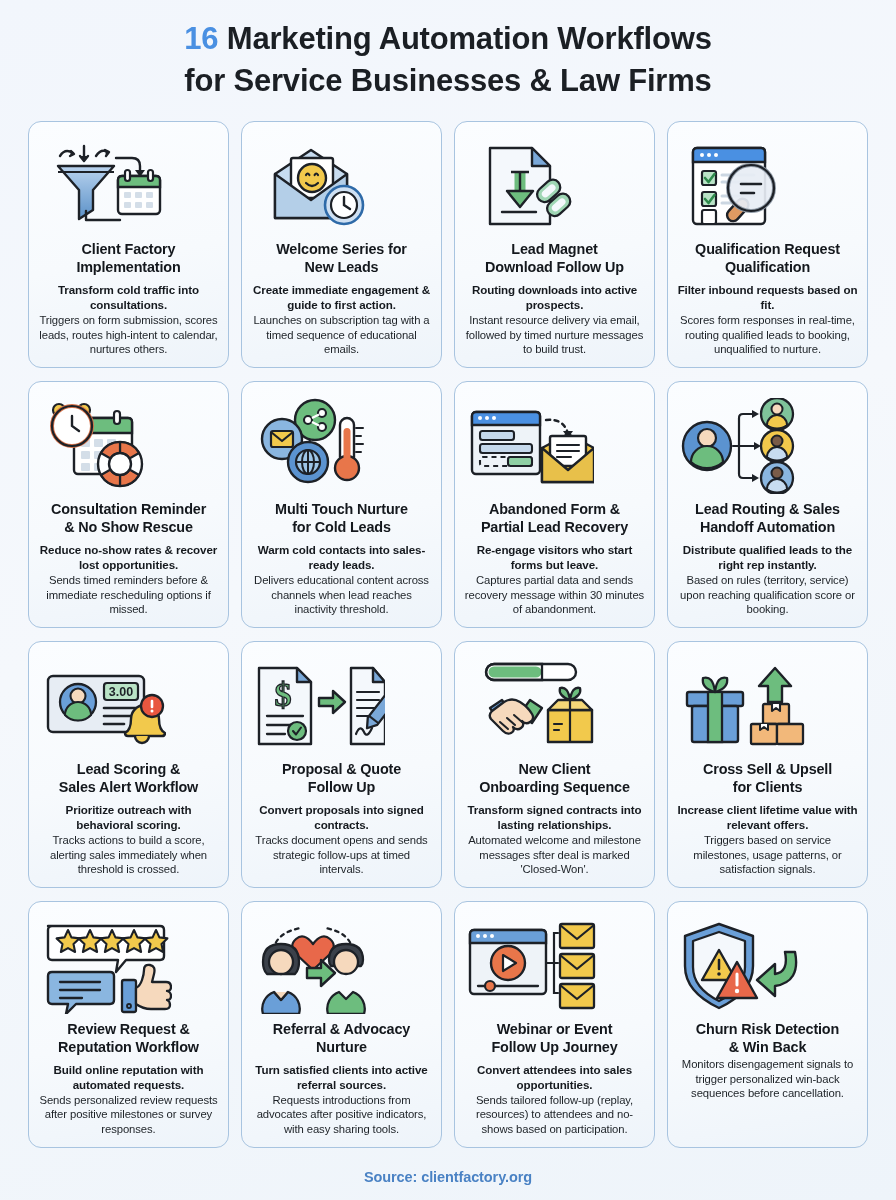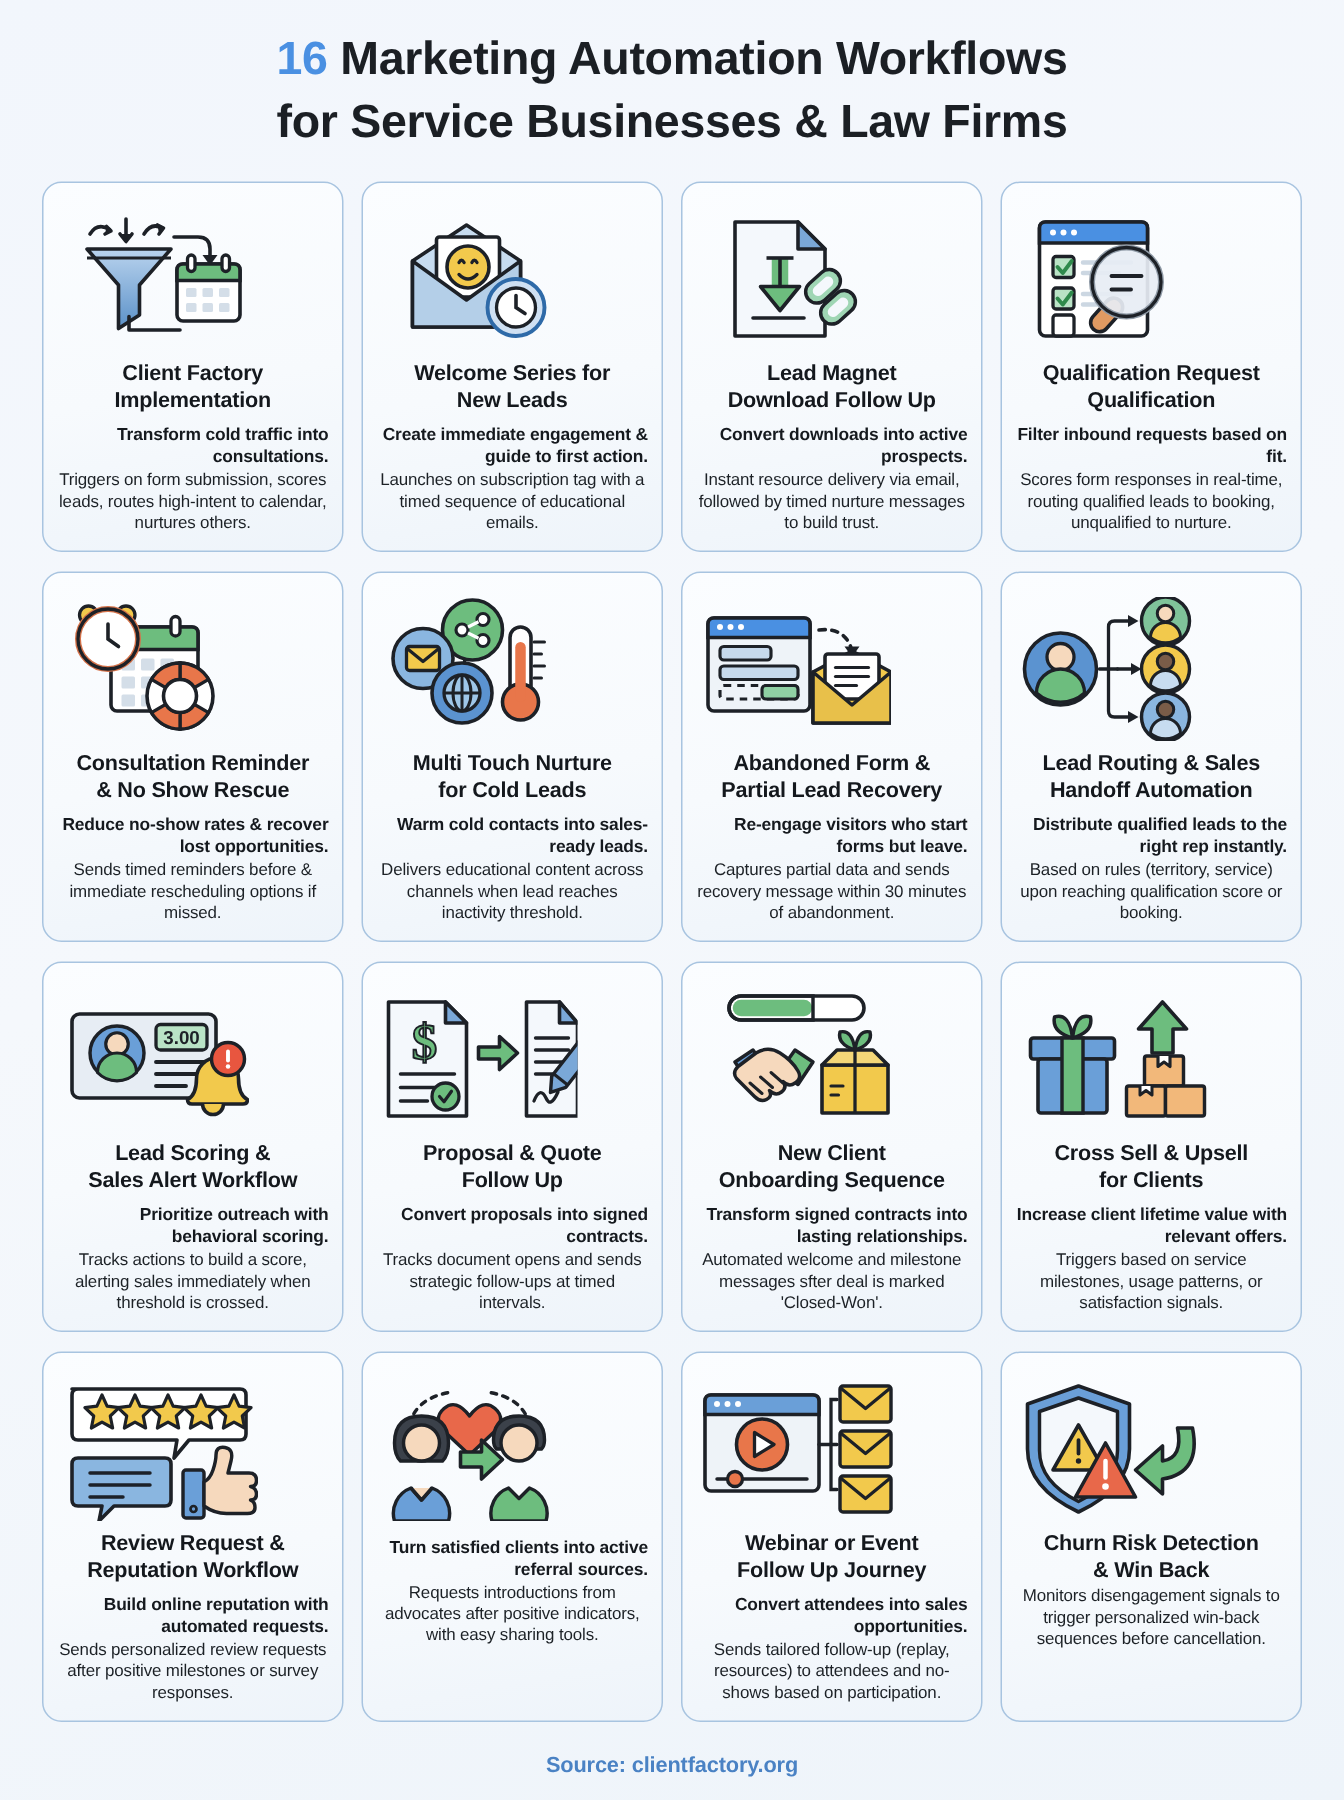--- a/index.html
+++ b/index.html
@@ -80,21 +80,21 @@
     text-align: center;
     line-height: 1.26;
     margin-top: 2px;
     letter-spacing: -0.15px;
   }
 
   .card-sub {
     font-size: 11.6px;
     font-weight: 700;
     color: #15191e;
-    text-align: right;
+    text-align: center;
     line-height: 1.25;
     margin-top: 7px;
     letter-spacing: -0.1px;
   }
 
   .card-desc {
     font-size: 11.3px;
     font-weight: 400;
     color: #1c2126;
     text-align: center;
@@ -214,21 +214,21 @@
           <g transform="translate(80,70) rotate(-42)">
             <rect x="0" y="0" width="26" height="15" rx="7.5" fill="#9fd6b4" stroke="#1d2127" stroke-width="2.3"></rect>
             <rect x="5" y="4" width="16" height="7" rx="3.5" fill="#f4f8fc" stroke="none"></rect>
           </g>
         </svg>
       </div>
       <div class="card-title">
         <span>Lead Magnet</span><br>
         <span>Download Follow Up</span>
       </div>
-      <div class="card-sub">Convert downloads into active prospects.</div>
+      <div class="card-sub">Routing downloads into active prospects.</div>
       <div class="card-desc">Instant resource delivery via email, followed by timed nurture messages to build trust.</div>
     </div>
 
     <div class="card">
       <div class="icon-wrap">
         <svg width="118" height="96" viewBox="0 0 118 96">
           <rect x="16" y="10" width="72" height="76" rx="4" fill="#fff" stroke="#1d2127" stroke-width="2.4"></rect>
           <path d="M16 14 q0 -4 4 -4 h64 q4 0 4 4 v10 H16 z" fill="#4a90e2" stroke="#1d2127" stroke-width="2.4"></path>
           <g fill="#fff">
               <circle cx="25" cy="17" r="2"></circle>
@@ -575,20 +575,24 @@
           <path d="M12 44 q0 -18 18 -18 q18 0 18 18 q0 8 -4 12 h-28 q-4 -4 -4 -12 z" fill="#3b414a" stroke="#1d2127" stroke-width="2.3" stroke-linejoin="round"></path>
           <circle cx="30" cy="44" r="12" fill="#f6d9bd" stroke="#1d2127" stroke-width="2.3"></circle>
           <path d="M12 96 a18 18 0 0 1 11 -22 l7 8 7 -8 a18 18 0 0 1 11 22 z" fill="#6a9fd8" stroke="#1d2127" stroke-width="2.3" stroke-linejoin="round"></path>
           <path d="M23 74 l7 8 7 -8" fill="#f6d9bd" stroke="#1d2127" stroke-width="2.3" stroke-linejoin="round"></path>
           <path d="M56 50 h14 v-8 l14 13 -14 13 v-8 H56 z" fill="#6dbd7e" stroke="#1d2127" stroke-width="2.4" stroke-linejoin="round"></path>
           <path d="M78 42 q0 -16 17 -16 q17 0 17 16 q0 4 -2 6 h-30 q-2 -2 -2 -6 z" fill="#3b414a" stroke="#1d2127" stroke-width="2.3" stroke-linejoin="round"></path>
           <circle cx="95" cy="44" r="12" fill="#f6d9bd" stroke="#1d2127" stroke-width="2.3"></circle>
           <path d="M77 96 a18 18 0 0 1 11 -22 l7 7 7 -7 a18 18 0 0 1 11 22 z" fill="#6dbd7e" stroke="#1d2127" stroke-width="2.3" stroke-linejoin="round"></path>
         </svg>
       </div>
+      <div class="card-title">
+        <span>Referral &amp; Advocacy</span><br>
+        <span>Nurture</span>
+      </div>
       <div class="card-sub">Turn satisfied clients into active referral sources.</div>
       <div class="card-desc">Requests introductions from advocates after positive indicators, with easy sharing tools.</div>
     </div>
 
     <div class="card">
       <div class="icon-wrap">
         <svg width="132" height="96" viewBox="0 0 132 96">
           <rect x="6" y="12" width="76" height="64" rx="4" fill="#eef3f8" stroke="#1d2127" stroke-width="2.4"></rect>
           <path d="M6 16 q0 -4 4 -4 h68 q4 0 4 4 v9 H6 z" fill="#6a9fd8" stroke="#1d2127" stroke-width="2.4"></path>
           <g fill="#fff">

